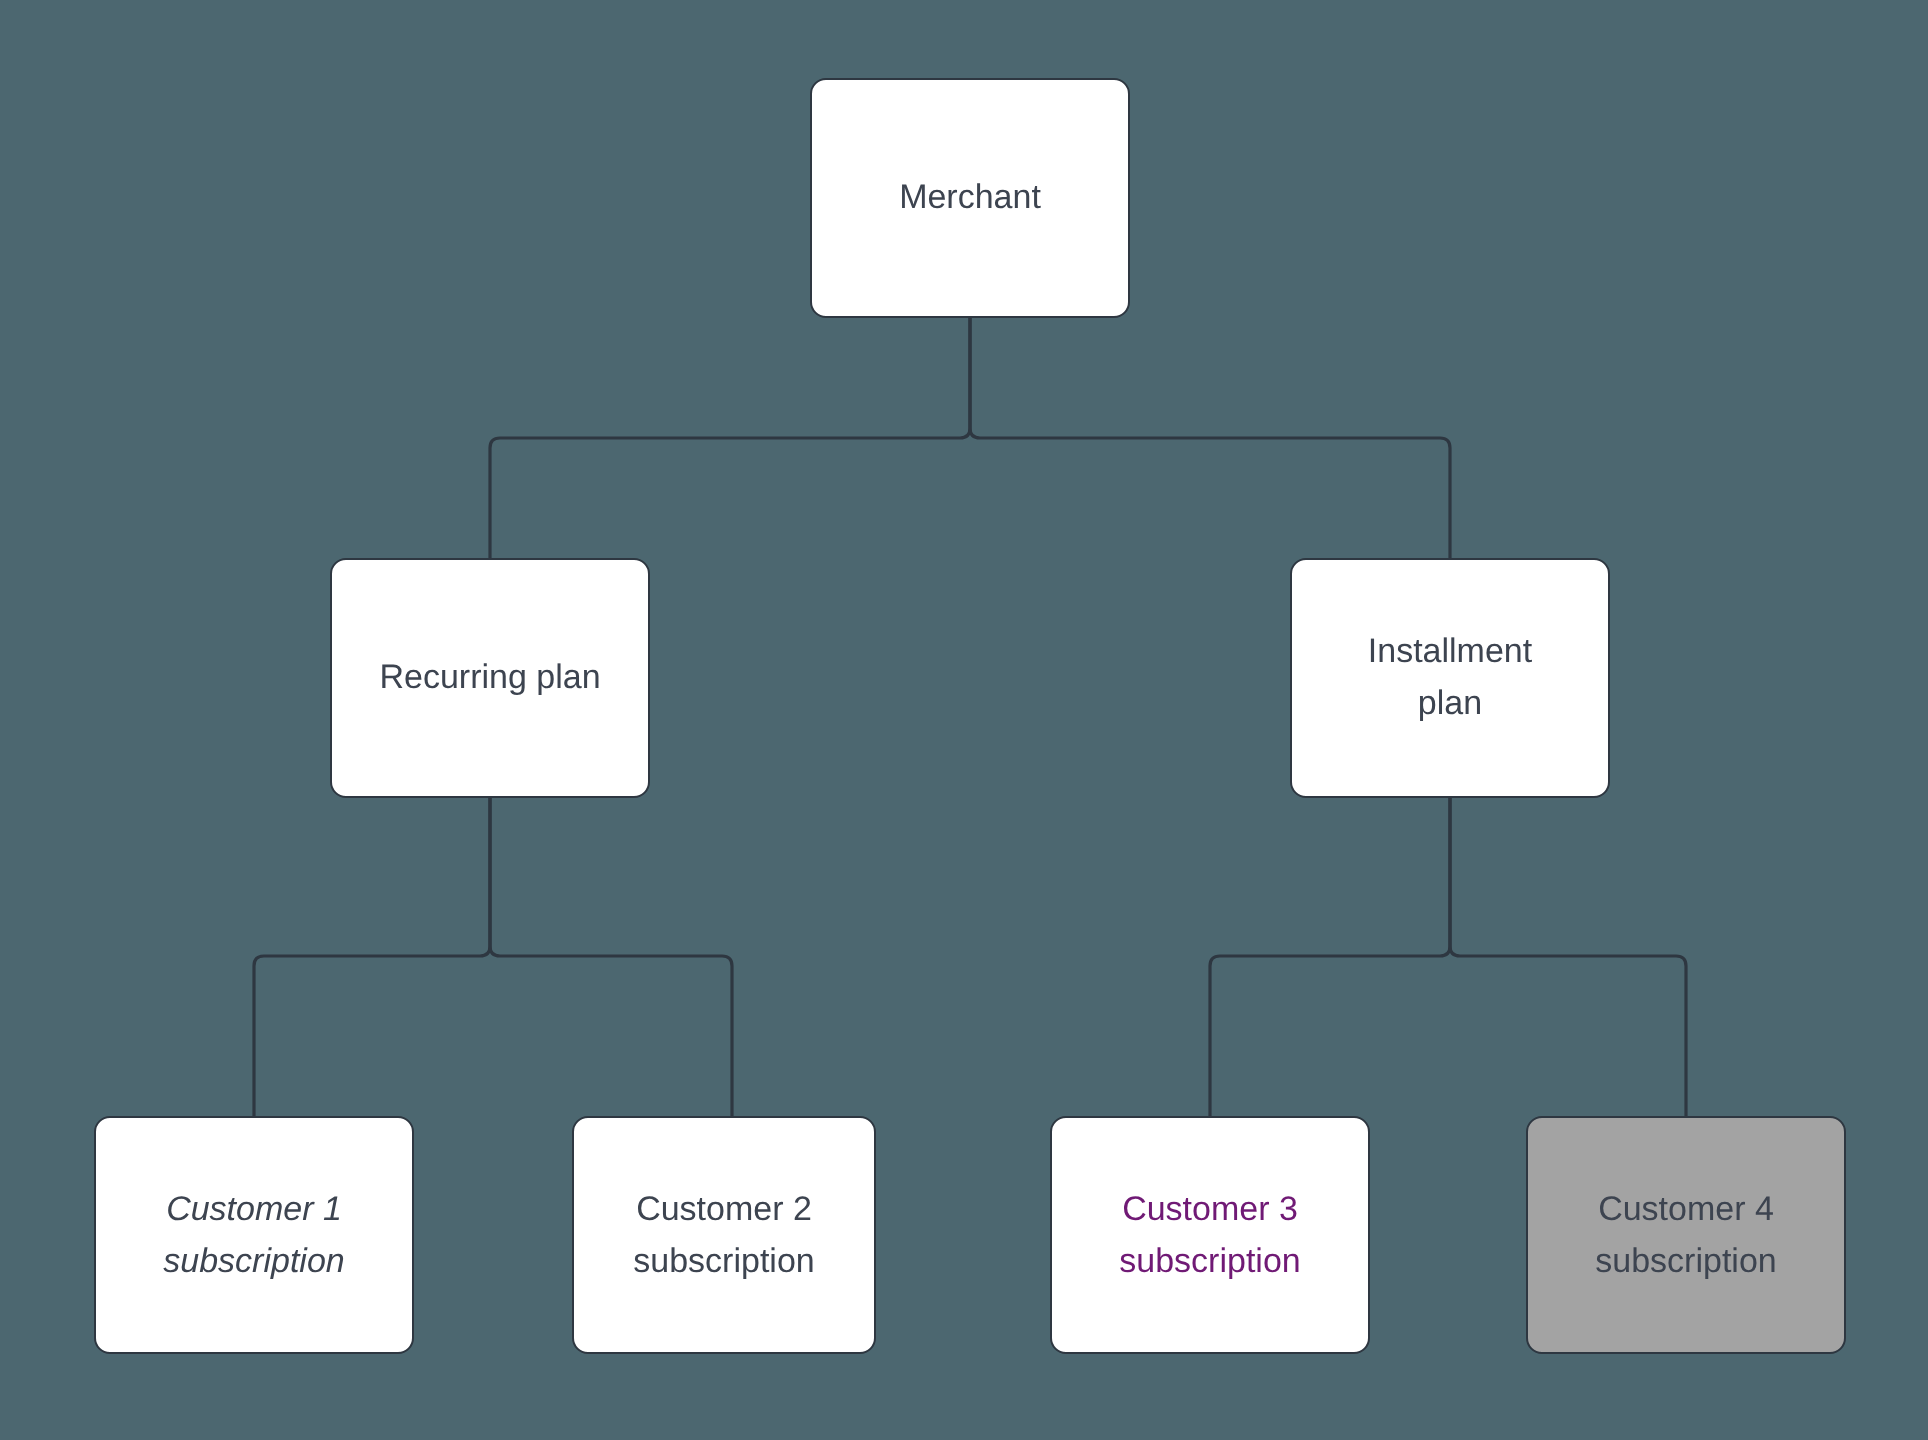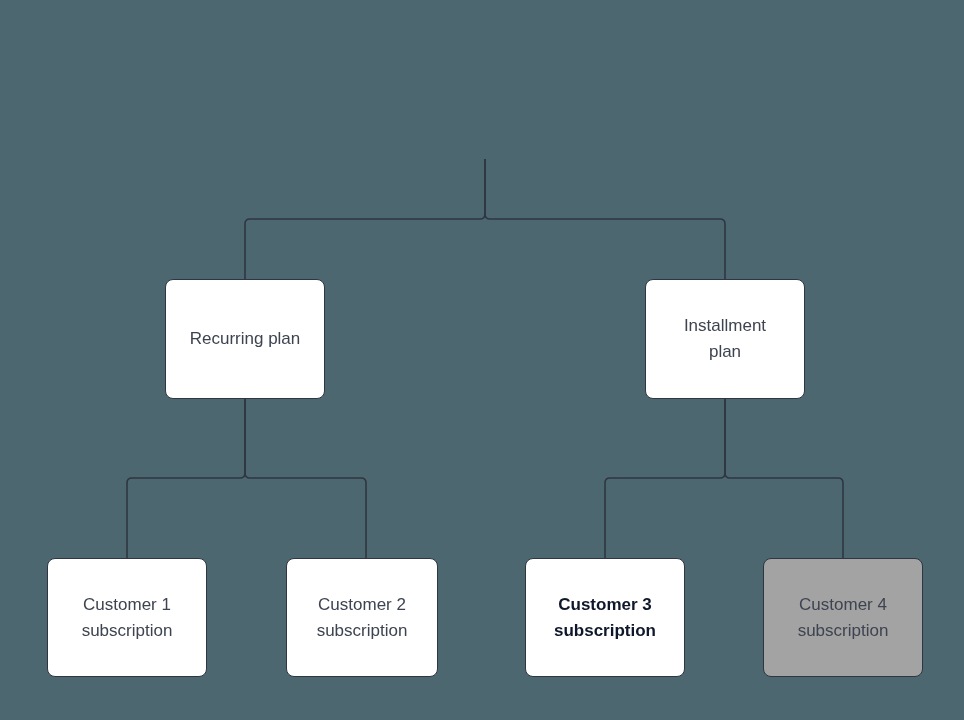--- a/index.html
+++ b/index.html
@@ -44,36 +44,39 @@
 <div id="canvas" style="background: rgb(76, 103, 112); width: 964px; height: 720px;">
   <svg id="edge-layer" viewBox="0 0 964 720">
       <path d="M 485 159 V 214 Q 485 219 480 219 H 250 Q 245 219 245 224 V 279" fill="none" stroke="#2e3741" stroke-width="1.6"></path>
       <path d="M 485 159 V 214 Q 485 219 490 219 H 720 Q 725 219 725 224 V 279" fill="none" stroke="#2e3741" stroke-width="1.6"></path>
       <path d="M 245 399 V 473 Q 245 478 240 478 H 132 Q 127 478 127 483 V 558" fill="none" stroke="#2e3741" stroke-width="1.6"></path>
       <path d="M 245 399 V 473 Q 245 478 250 478 H 361 Q 366 478 366 483 V 558" fill="none" stroke="#2e3741" stroke-width="1.6"></path>
       <path d="M 725 399 V 473 Q 725 478 720 478 H 610 Q 605 478 605 483 V 558" fill="none" stroke="#2e3741" stroke-width="1.6"></path>
       <path d="M 725 399 V 473 Q 725 478 730 478 H 838 Q 843 478 843 483 V 558" fill="none" stroke="#2e3741" stroke-width="1.6"></path>
     </svg>
 
+  <div class="node" style="left: 405px; top: 39px; width: 160px; height: 120px; background: rgb(255, 255, 255); border-color: rgb(46, 55, 65);">
+    <span class="node-label" style="color: rgb(61, 68, 80);">Merchant</span>
+  </div>
   <div class="node" style="left: 645px; top: 279px; width: 160px; height: 120px; background: rgb(255, 255, 255); border-color: rgb(46, 55, 65);">
     <span class="node-label" style="color: rgb(61, 68, 80);">Installment
 plan</span>
   </div>
   <div class="node" style="left: 165px; top: 279px; width: 160px; height: 120px; background: rgb(255, 255, 255); border-color: rgb(46, 55, 65);">
     <span class="node-label" style="color: rgb(61, 68, 80);">Recurring plan</span>
   </div>
   <div class="node" style="left: 47px; top: 558px; width: 160px; height: 119px; background: rgb(255, 255, 255); border-color: rgb(46, 55, 65);">
-    <span class="node-label" style="color: rgb(61, 68, 80);">Customer 1
+    <span class="node-label" style="color: rgb(61, 68, 80); font-style: italic;">Customer 1
 subscription</span>
   </div>
   <div class="node" style="left: 286px; top: 558px; width: 152px; height: 119px; background: rgb(255, 255, 255); border-color: rgb(46, 55, 65);">
     <span class="node-label" style="color: rgb(61, 68, 80);">Customer 2
 subscription</span>
   </div>
   <div class="node" style="left: 525px; top: 558px; width: 160px; height: 119px; background: rgb(255, 255, 255); border-color: rgb(46, 55, 65);">
-    <span class="node-label" style="color: #0f172a; font-weight: bold;">Customer 3
+    <span class="node-label" style="color: #701a75;">Customer 3
 subscription</span>
   </div>
   <div class="node" style="left: 763px; top: 558px; width: 160px; height: 119px; background: #a3a3a3; border-color: rgb(46, 55, 65);">
     <span class="node-label" style="color: rgb(61, 68, 80);">Customer 4
 subscription</span>
   </div>
 </div>
 
 </body></html>

